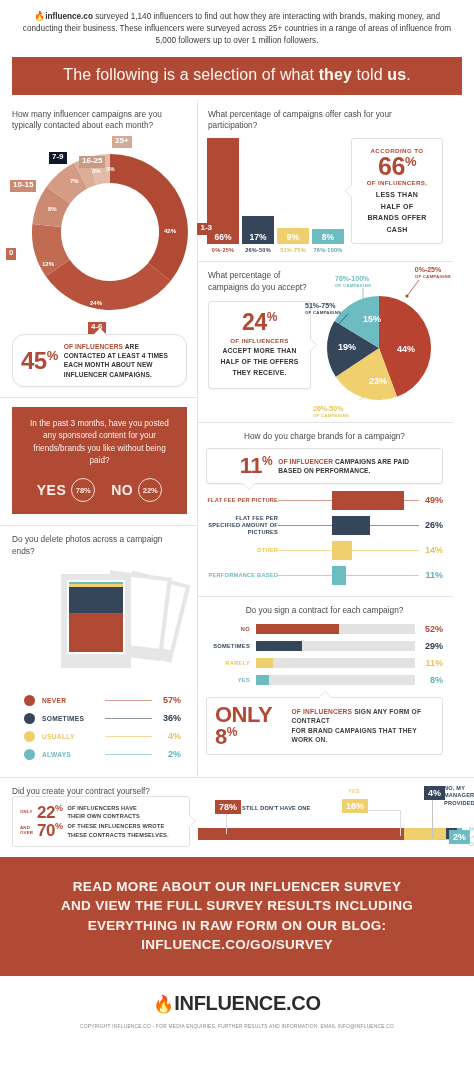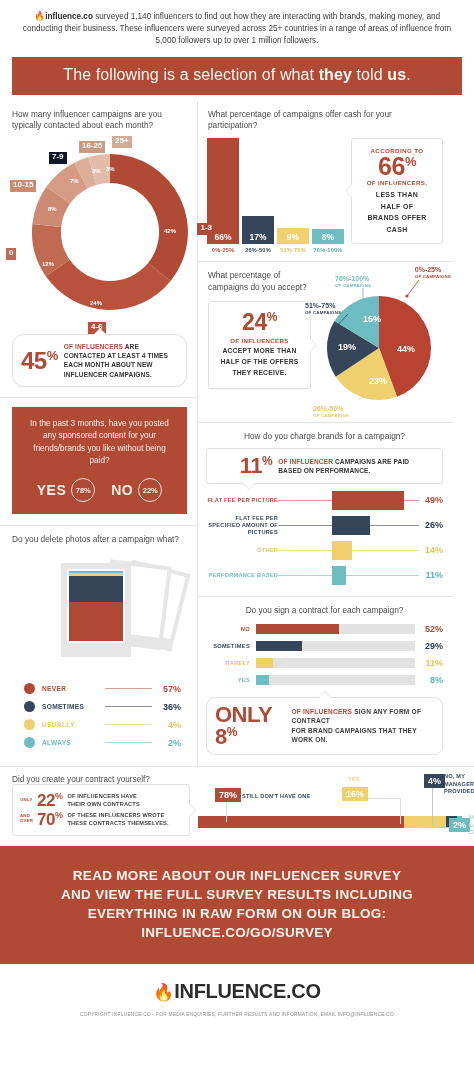--- a/index.html
+++ b/index.html
@@ -161,21 +161,21 @@
   .hrow .blk { position:relative; height:19px; margin-left:54px; }
   .hrow .vv { font-size:9px; font-weight:bold; width:24px; text-align:right; }
 
   
   .crow { display:flex; align-items:center; height:17px; }
   .crow .nm { font-size:5.7px; font-weight:bold; width:44px; text-align:right; letter-spacing:0.3px; }
   .crow .trk { flex:1; height:10px; background:#e2e2e2; margin:0 6px; }
   .crow .fil { height:10px; }
   .crow .vv { font-size:9px; font-weight:bold; width:22px; text-align:right; }
 
-  .onlybox { position:relative; border:1px solid #e0e0e0; border-radius:9px; background:#fff; padding:6px 8px; display:flex; align-items:center; margin-top:8px; }
+  .onlybox { position:relative; border:1px solid #e0e0e0; border-radius:3px; background:#fff; padding:6px 8px; display:flex; align-items:center; margin-top:8px; }
   .onlybox .ob1 { font-size:22px; font-weight:bold; color:#b04a35; letter-spacing:-0.5px; line-height:1; margin-right:6px; }
   .onlybox .ob1 sup { font-size:12px; vertical-align:super; }
   .onlybox .ob2 { font-size:6.6px; font-weight:bold; line-height:1.45; letter-spacing:0.2px; }
   .onlybox .ob2 .em { color:#b04a35; }
 
   
   .strip { border-top:1px solid #e4e4e4; display:flex; align-items:center; padding:7px 12px 9px 12px; height:80px; }
   .strip-left { width:178px; }
   .strip-q { font-size:8.2px; color:#4a4a4a; }
   .selfbox { position:relative; border:1px solid #e0e0e0; border-radius:3px; background:#fff; padding:5px 7px; }
@@ -234,21 +234,21 @@
 
             <path d="M -21.7 -74.9 A 78 78 0 0 1 0 -78 L 0 -49 A 49 49 0 0 0 -13.6 -47.1 Z" fill="#e2bca8"></path>
           </g>
         </svg>
 
         <div class="tag" style="right:-6px; top:87px; background:#b04a35;">1-3</div>
         <div class="tag" style="left:76px; bottom:-12px; background:#b8523c;">4-6</div>
         <div class="tag" style="left:-6px; top:112px; background:#c06a52;">0</div>
         <div class="tag" style="left:-2px; top:44px; background:#cd8a73;">10-15</div>
         <div class="tag" style="left:37px; top:16px; background:#0f172a;">7-9</div>
-        <div class="tag" style="left:67px; top:5px; background:#c99a84;">16-25</div>
+        <div class="tag" style="left:67px; top:20px; background:#c99a84;">16-25</div>
         <div class="tag" style="left:100px; top:0px; background:#d3aa95;">25+</div>
 
         <div class="pctlbl" style="left:152px; top:92px;">42%</div>
         <div class="pctlbl" style="left:78px; top:164px;">24%</div>
         <div class="pctlbl" style="left:30px; top:125px;">12%</div>
         <div class="pctlbl" style="left:36px; top:70px;">8%</div>
         <div class="pctlbl" style="left:58px; top:42px;">7%</div>
         <div class="pctlbl" style="left:80px; top:32px;">3%</div>
         <div class="pctlbl" style="left:94px; top:30px;">3%</div>
       </div>
@@ -272,21 +272,21 @@
           </div>
           <div class="yn-item">
             <span class="lbl">NO</span>
             <span class="circ">22%</span>
           </div>
         </div>
       </div>
     </div>
 
     <div class="panel" style="padding-bottom:14px;">
-      <div class="q">Do you delete photos after a campaign what?</div>
+      <div class="q">Do you delete photos across a campaign ends?</div>
 
       <div class="photo-wrap">
         <svg width="197" height="126" viewBox="0 0 197 126">
           <g transform="rotate(14 132 62)">
             <rect x="108" y="14" width="60" height="80" fill="#e6e6e6"></rect>
             <rect x="112" y="18" width="52" height="64" fill="#ffffff"></rect>
           </g>
           <g transform="rotate(7 118 62)">
             <rect x="92" y="12" width="62" height="84" fill="#e6e6e6"></rect>
             <rect x="96" y="16" width="54" height="68" fill="#ffffff"></rect>

